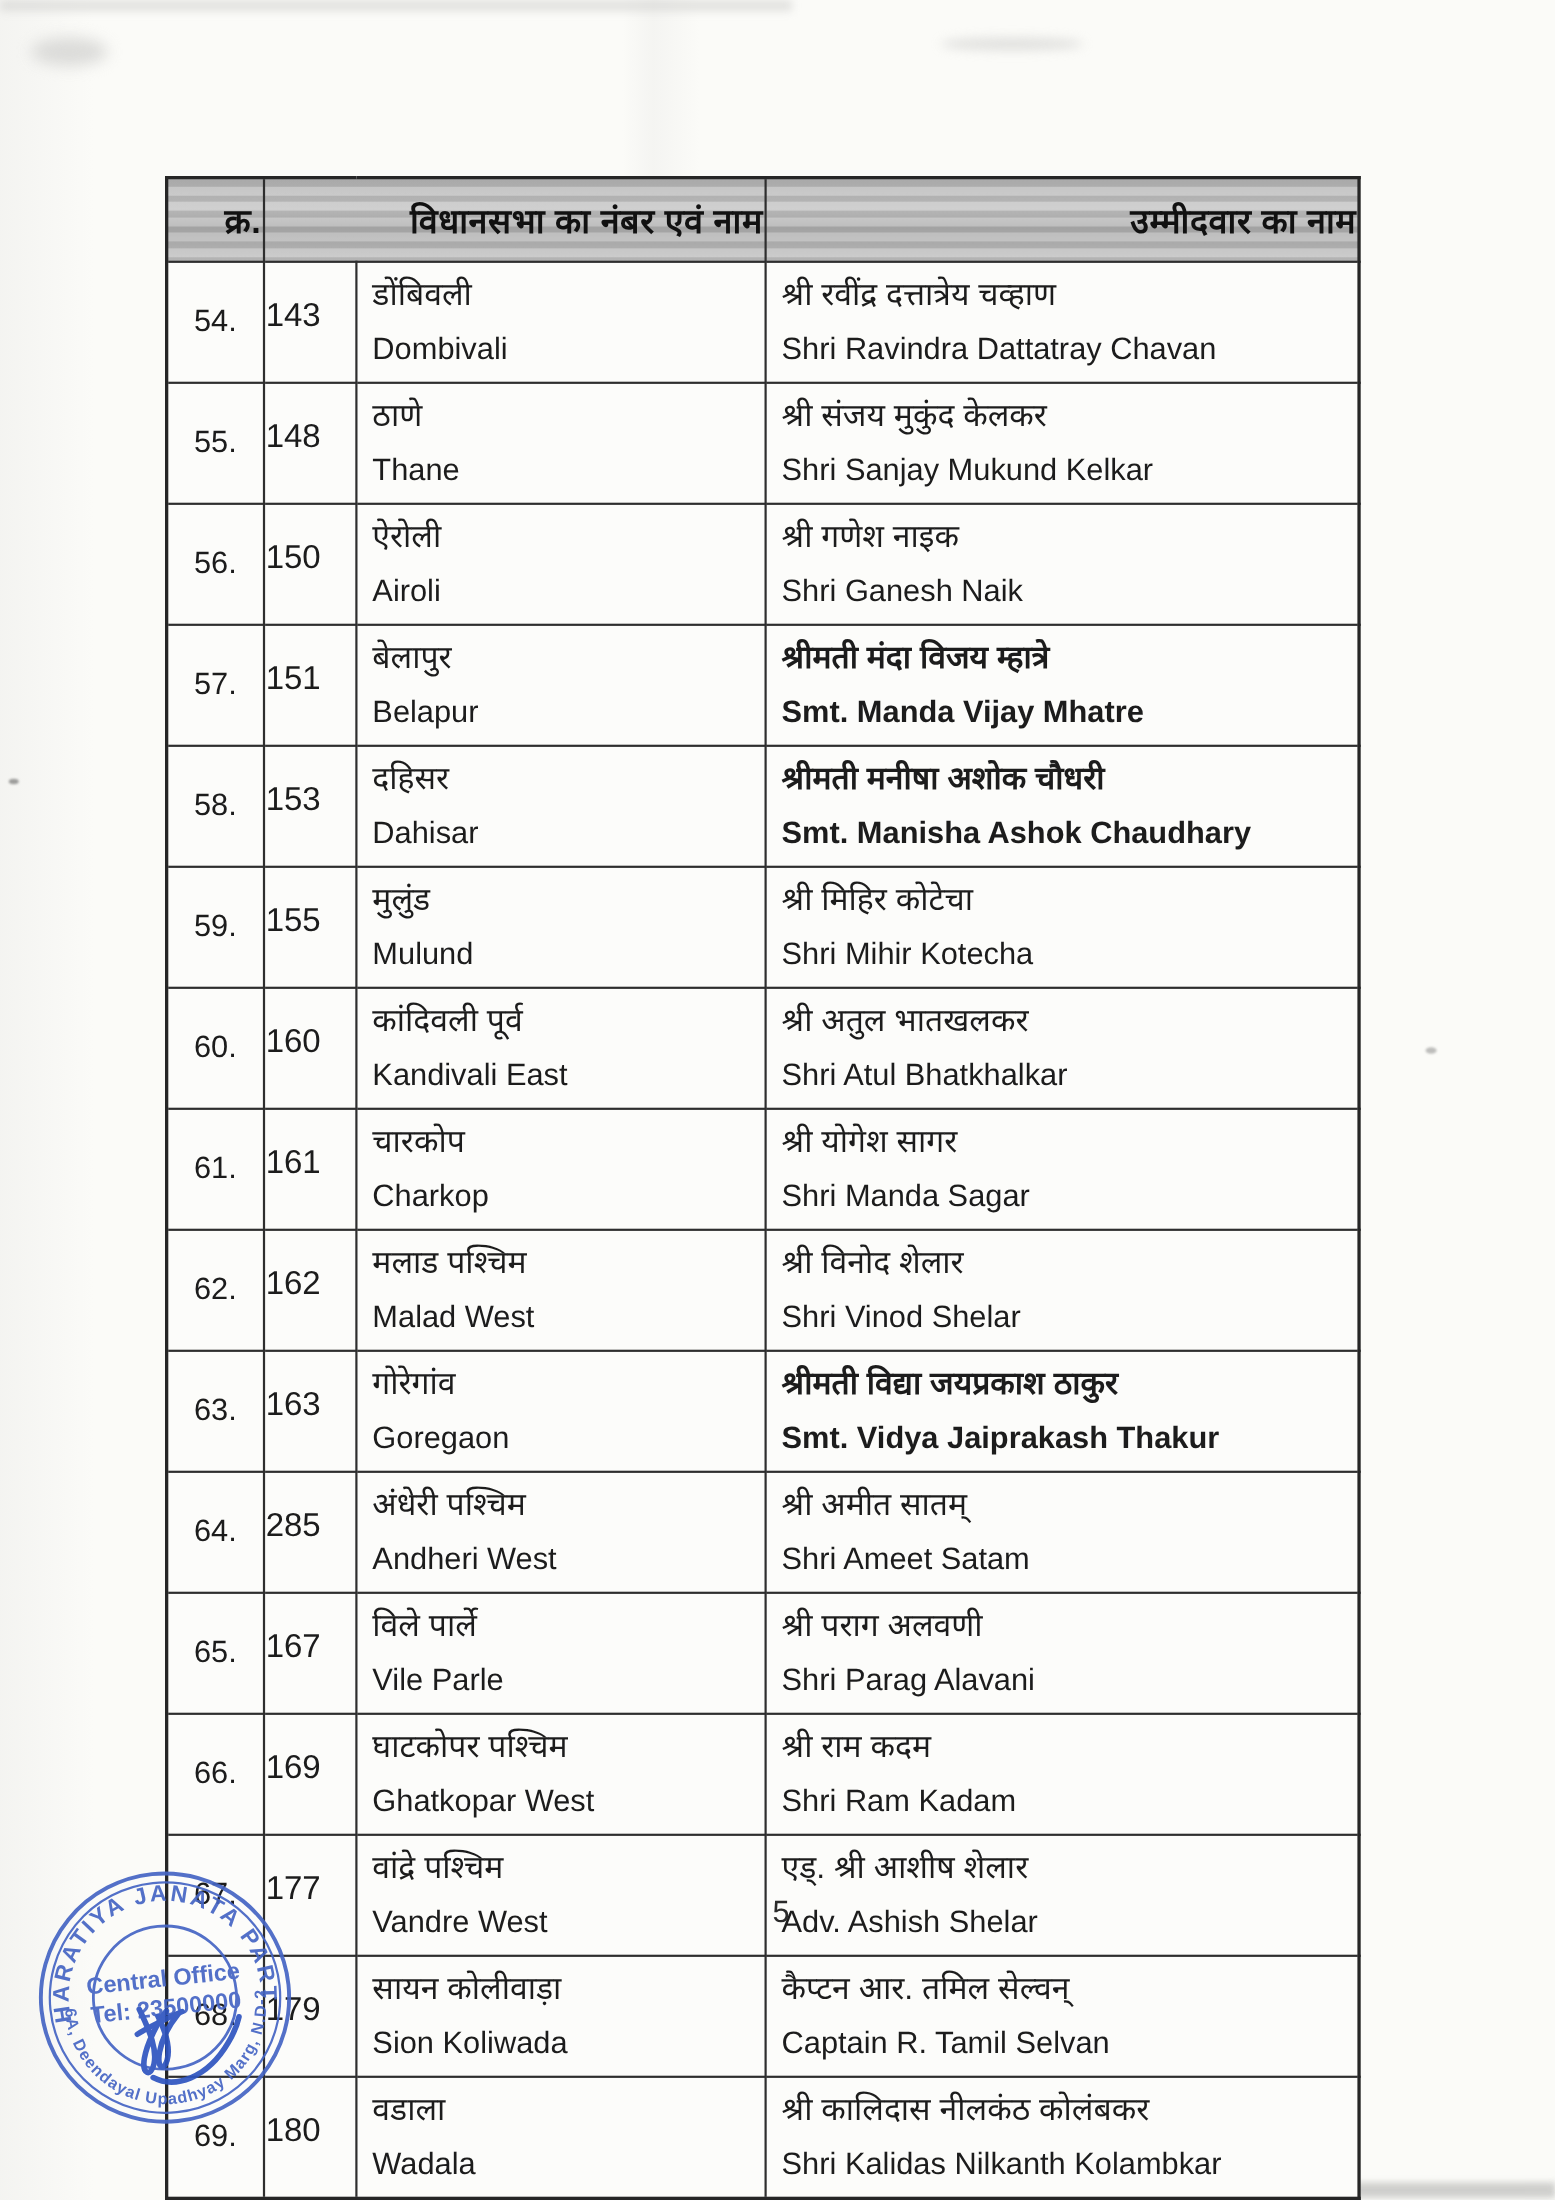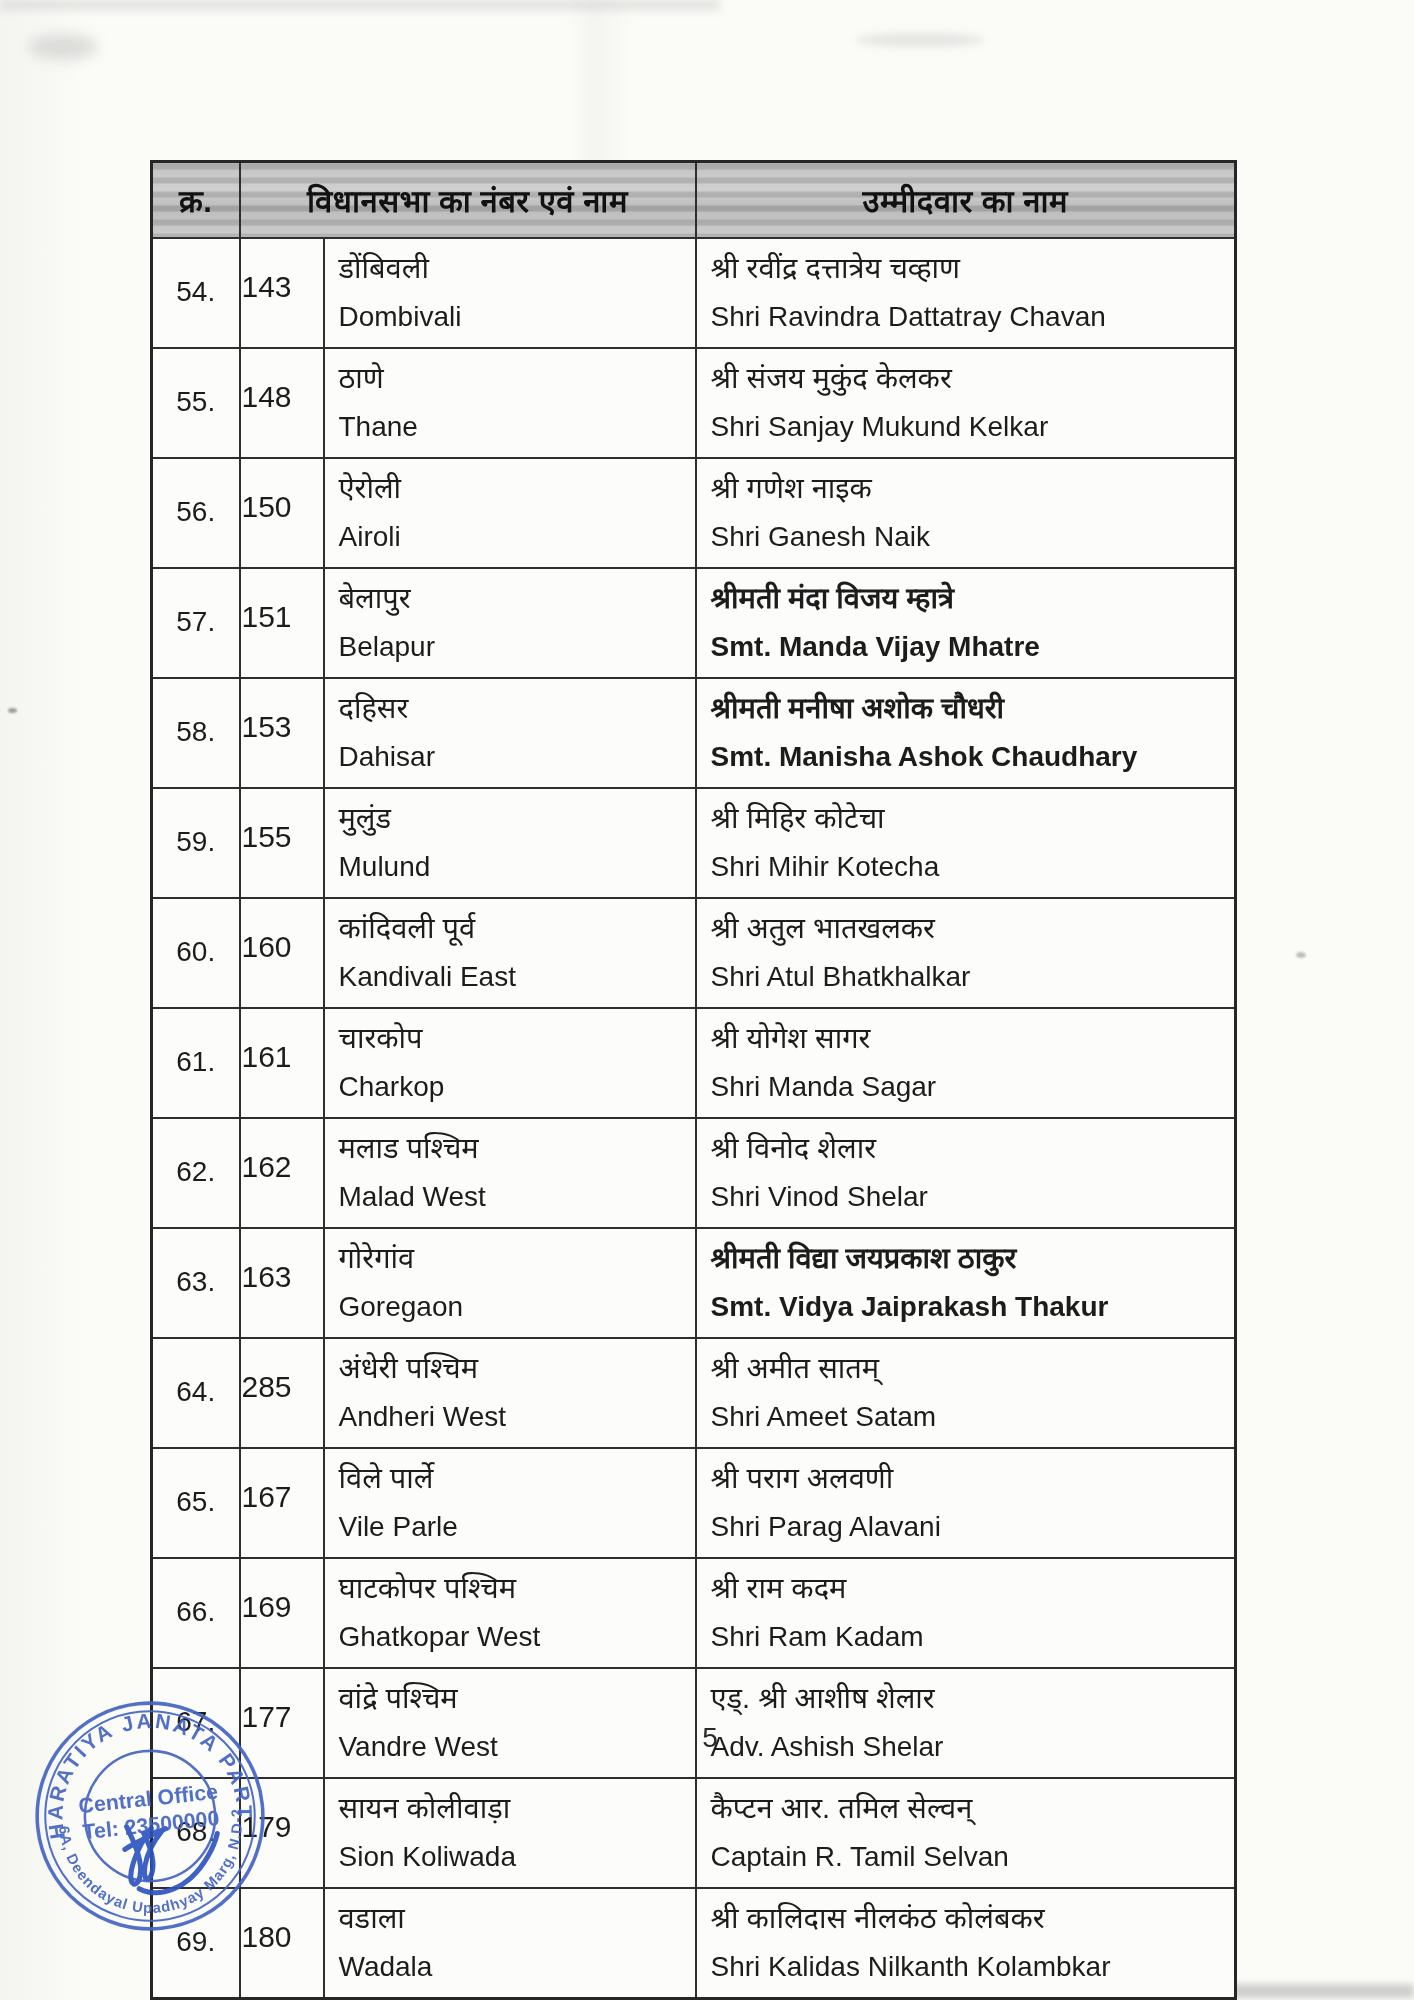--- a/index.html
+++ b/index.html
@@ -31,20 +31,21 @@
   }
   table.list th,table.list td{border:2px solid #2e2e2e;}
   thead th{
     height:72px;
     background:
       repeating-linear-gradient(180deg, rgba(120,120,120,.28) 0 6px, rgba(210,210,210,.28) 6px 14px),
       linear-gradient(180deg,#bdbdbd,#cfcfcf 35%,#b3b3b3 60%,#cccccc);
     font-weight:700;font-size:31px;letter-spacing:.5px;
     border-bottom:3px solid #262626;
     color:#111;
+    text-align:right;
   }
   tbody td{height:93px;vertical-align:middle;background:#fcfcfa;}
   td.serial{ text-align:center;font-size:28px;padding-bottom:4px;}
   td.num{ font-size:30px;padding-bottom:14px;}
   td.name,td.cand{padding:4px 4px 4px 14px;}
   .two{display:flex;flex-direction:column;justify-content:space-between;height:84px;}
   .hi{font-size:29px;line-height:1.1;padding-top:2px;}
   .en{font-size:28px;line-height:1.1;padding-bottom:2px;}
   tr.bold td.cand .hi, tr.bold td.cand .en{font-weight:700;}
   .pageno{position:absolute;left:688px;top:1722px;width:44px;text-align:center;font-size:28px;color:#2a2a2a;}

